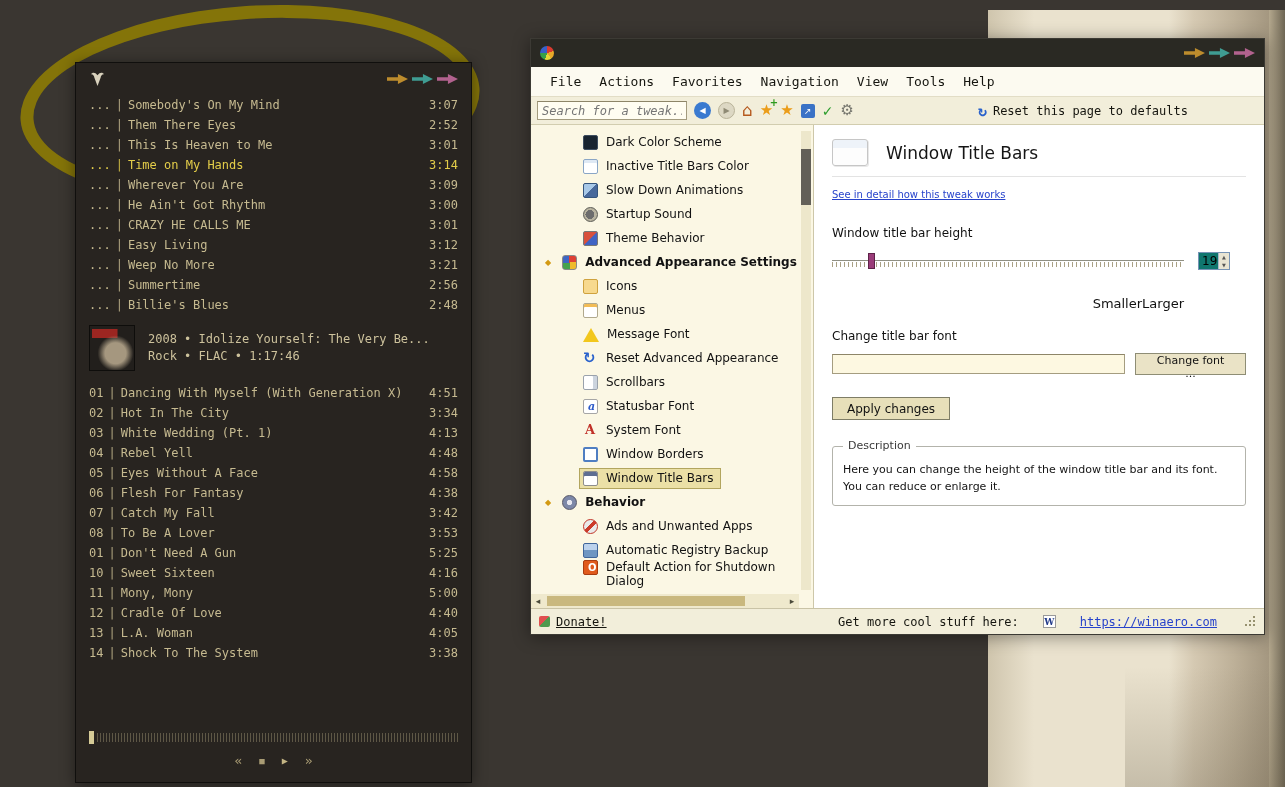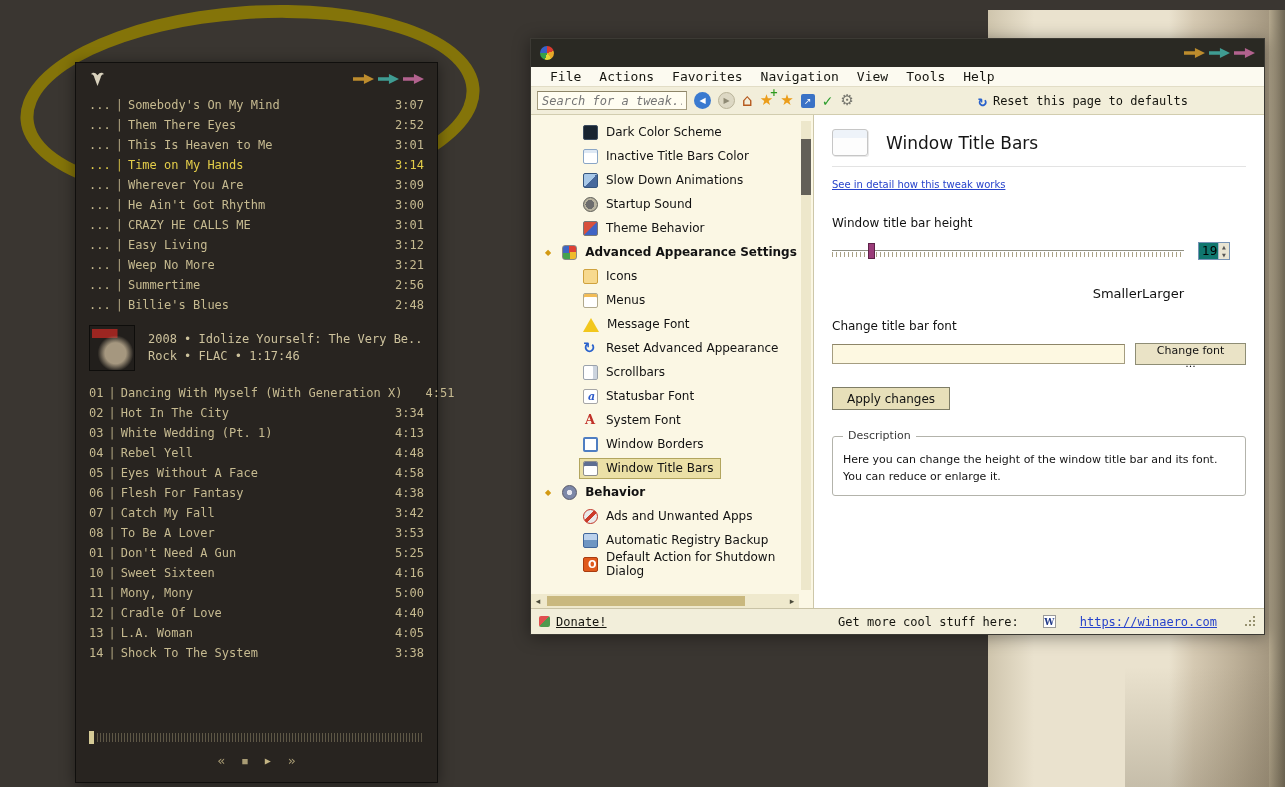--- a/index.html
+++ b/index.html
@@ -11,21 +11,21 @@
   .photo .shade-l{position:absolute;left:0;top:0;width:46px;height:100%;background:linear-gradient(90deg,#cfc5ad,rgba(207,197,173,0))}
   .photo .col{position:absolute;right:16px;top:0;width:100px;height:100%;background:linear-gradient(90deg,rgba(213,201,178,0),#d5c9b2 25%,#bdb098 65%,#a49780)}
   .photo .edge{position:absolute;right:0;top:0;width:16px;height:100%;background:linear-gradient(90deg,#b3a78d,#6e6654)}
   .photo .head{position:absolute;right:42px;top:285px;width:62px;height:86px;border-radius:50%;background:radial-gradient(#8f8267,#b3a68c)}
   .photo .foot{position:absolute;right:0;bottom:0;width:160px;height:120px;background:linear-gradient(180deg,rgba(0,0,0,0),rgba(90,80,60,.25))}
 
   
   .circle-annotation{position:absolute;left:20px;top:6px;width:460px;height:196px;border:13px solid #8a7906;border-radius:50%;transform:rotate(-4deg);z-index:1;opacity:.93}
 
   
-  .player{position:absolute;left:75px;top:62px;width:363px;height:721px;background:#282420;border:1px solid #100f0d;z-index:2;
+  .player{position:absolute;left:75px;top:62px;width:397px;height:721px;background:#282420;border:1px solid #100f0d;z-index:2;
           box-shadow:0 2px 14px rgba(0,0,0,.45);font-family:"DejaVu Sans Mono",monospace;color:#c6ba90}
   .p-titlebar{height:32px;display:flex;align-items:center;padding:0 13px}
   .arrows{margin-left:auto;display:flex;gap:4px;align-items:center}
   .warrow{width:21px;height:10px;display:inline-block;clip-path:polygon(0 32%,52% 32%,52% 0,100% 50%,52% 100%,52% 68%,0 68%)}
   .a1{background:#bd8c2d}.a2{background:#3f9c92}.a3{background:#b2628e}
   .prow{display:flex;justify-content:space-between;height:20px;line-height:20px;padding:0 13px;font-size:12px;white-space:nowrap}
   .prow .pt{margin-left:23px}
   .prow .sep{margin:0 5px;opacity:.85}
   .prow.playing{color:#e3cd49}
   .album{display:flex;align-items:center;gap:13px;padding:7px 13px;margin-top:3px}
@@ -40,21 +40,21 @@
   .transport{position:absolute;left:0;right:0;top:690px;display:flex;justify-content:center;align-items:center;gap:17px;color:#a99c74}
   .tp-prev,.tp-next{font-size:13px}
   .tp-stop{font-size:9px}
   .tp-play{font-size:10px;color:#c4b584}
 
   
   .tweaker{position:absolute;left:530px;top:38px;width:735px;height:597px;z-index:3;background:#fbf8ea;border:1px solid #3c3a34;
            box-shadow:0 2px 16px rgba(0,0,0,.4);display:flex;flex-direction:column;color:#15150f}
   .t-titlebar{height:28px;background:#2a2923;display:flex;align-items:center;padding:0 9px;flex:0 0 auto}
   .t-appicon{width:14px;height:14px;border-radius:50%;background:conic-gradient(#d83a30 0 20%,#e8a828 20% 40%,#e8d838 40% 55%,#38a048 55% 75%,#3860c8 75% 100%)}
-  .t-menubar{height:20px;background:#fcfaf0;border-bottom:1px solid #e2ddc6;display:flex;align-items:center;
+  .t-menubar{height:30px;background:#fcfaf0;border-bottom:1px solid #e2ddc6;display:flex;align-items:center;
              font-family:"DejaVu Sans Mono",monospace;font-size:13px;padding-left:10px;flex:0 0 auto}
   .menu-item{padding:0 9px;cursor:default}
   .t-toolbar{height:28px;background:#f2eeda;border-bottom:1px solid #d2cdaf;display:flex;align-items:center;gap:7px;padding:0 6px;flex:0 0 auto}
   .search{width:150px;height:19px;border:1px solid #a39b7e;border-top-color:#8d8568;background:#fffdf1;
           font:italic 12px "DejaVu Sans Mono",monospace;color:#8b8365;padding:0 4px;outline:none}
   .tb-circle{width:17px;height:17px;border-radius:50%;display:flex;align-items:center;justify-content:center;font-size:8px;line-height:1}
   .back{background:#3a7ad0;color:#fff}
   .fwd{background:#ddd8c4;color:#8f8a74;border:1px solid #b9b399}
   .tb-ic{font-size:15px;line-height:1}
   .home{color:#b5591d;font-size:17px}
@@ -65,21 +65,21 @@
   .check{color:#2e9e2e;font-weight:bold;font-size:14px}
   .gear{color:#76766e}
   .reset-wrap{margin-left:auto;margin-right:70px;display:flex;align-items:center;gap:6px;font-family:"DejaVu Sans Mono",monospace;font-size:12px}
   .reset-ic{color:#2a62cc;font-size:15px;font-weight:bold}
 
   .t-body{flex:1;display:flex;min-height:0}
   .tree{width:283px;flex:0 0 auto;background:#fbf7e4;border-right:1px solid #cdc7a9;position:relative;overflow:hidden;padding-top:5px}
   .trow{height:24px;display:flex;align-items:center;padding-left:48px;font-size:12px;color:#121212}
   .trow.sect{padding-left:14px;font-weight:bold}
   .bullet{color:#d39a12;font-size:8px;margin-right:7px}
-  .hl{display:flex;align-items:center;padding:2px 7px 2px 3px;border:1px solid rgba(0,0,0,0)}
+  .hl{display:flex;padding:2px 7px 2px 3px;border:1px solid rgba(0,0,0,0)}
   .selrow .hl{background:#ebe0a6;border-color:#b2a55e}
   .ticon{width:15px;height:15px;margin-right:8px;position:relative;flex:0 0 auto;border-radius:2px}
   .ic-dark{background:#182430;border:1px solid #3e4e60}
   .ic-inactive{background:#fff;border:1px solid #8aa6c6;box-shadow:inset 0 3px 0 #dfe9f4}
   .ic-anim{background:linear-gradient(135deg,#a8c8e8 0 50%,#48699c 50%);border:1px solid #35557e}
   .ic-sound{background:radial-gradient(circle at 45% 50%,#6d6d6d 0 45%,#b9b4a0 46%);border:1px solid #5a5a54;border-radius:50%}
   .ic-theme{background:linear-gradient(135deg,#d8503c 0 48%,#3f63c4 52%);border:1px solid #777}
   .ic-appearance{border-radius:3px;background:conic-gradient(#de4034 0 25%,#eebb2c 25% 50%,#46a24c 50% 75%,#3e66c4 75%);border:1px solid #888}
   .ic-icons{background:#f7d98e;border:1px solid #cfa23e}
   .ic-menus{background:#fff;border:1px solid #b1a98d;box-shadow:inset 0 3px 0 #f2bc56}

